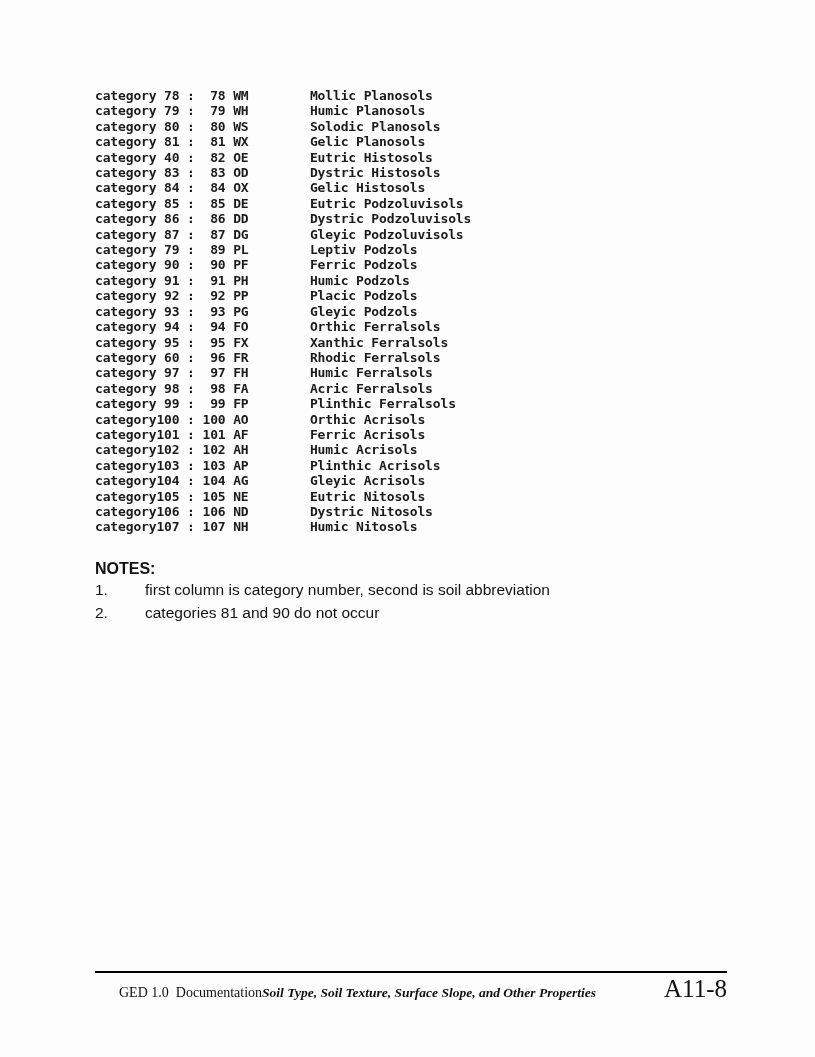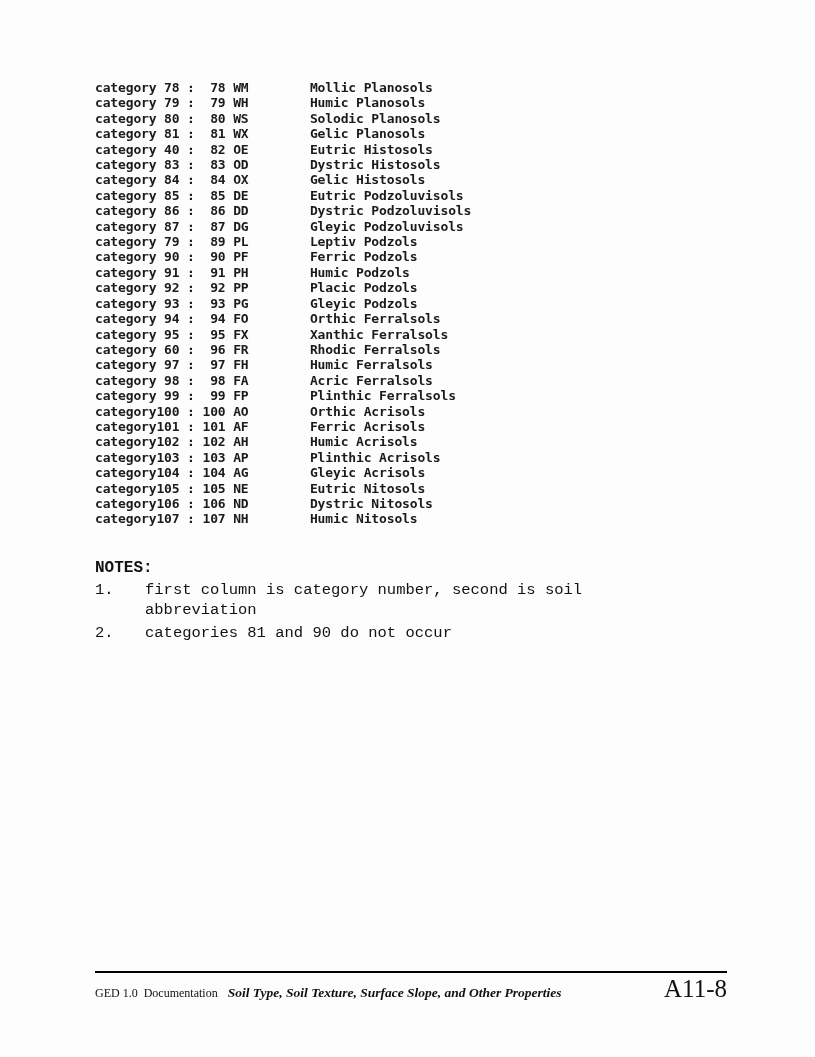--- a/index.html
+++ b/index.html
@@ -12,39 +12,39 @@
     background: #fdfdfd;
     position: relative;
     overflow: hidden;
     color: #161616;
   }
 
   
   .soil-list {
     position: absolute;
     left: 95px;
-    top: 80px;
+    top: 88px;
     font-family: "DejaVu Sans Mono", "Liberation Mono", monospace;
     font-size: 13px;
     font-weight: 700;
     line-height: 15.4px;
     letter-spacing: -0.15px;
     color: #1b1b1b;
   }
   .soil-row {
     white-space: pre;
   }
 
   
   .notes {
     position: absolute;
     left: 95px;
     top: 560px;
     width: 560px;
-    font-family: Liberation Mono, monospace;
+    font-family: Liberation Sans, sans-serif;
     color: #121212;
   }
   .notes-heading {
     font-weight: bold;
     font-size: 16px;
     line-height: 17px;
   }
   .note-item {
     display: flex;
     font-size: 15.5px;
@@ -75,28 +75,28 @@
     position: absolute;
     left: 95px;
     top: 975px;
     width: 632px;
     display: flex;
     align-items: baseline;
     font-family: "Liberation Serif", "DejaVu Serif", serif;
     color: #101010;
   }
   .footer-doc-title {
-    font-size: 12px;
+    font-size: 14px;
     white-space: pre;
+    margin-left: 24px;
   }
   .footer-section-title {
     font-size: 13.5px;
     font-weight: bold;
     font-style: italic;
-    margin-left: 10px;
     white-space: pre;
   }
   .footer-page-number {
     margin-left: auto;
     font-size: 25px;
   }
 </style>
 </head>
 <body>
 

